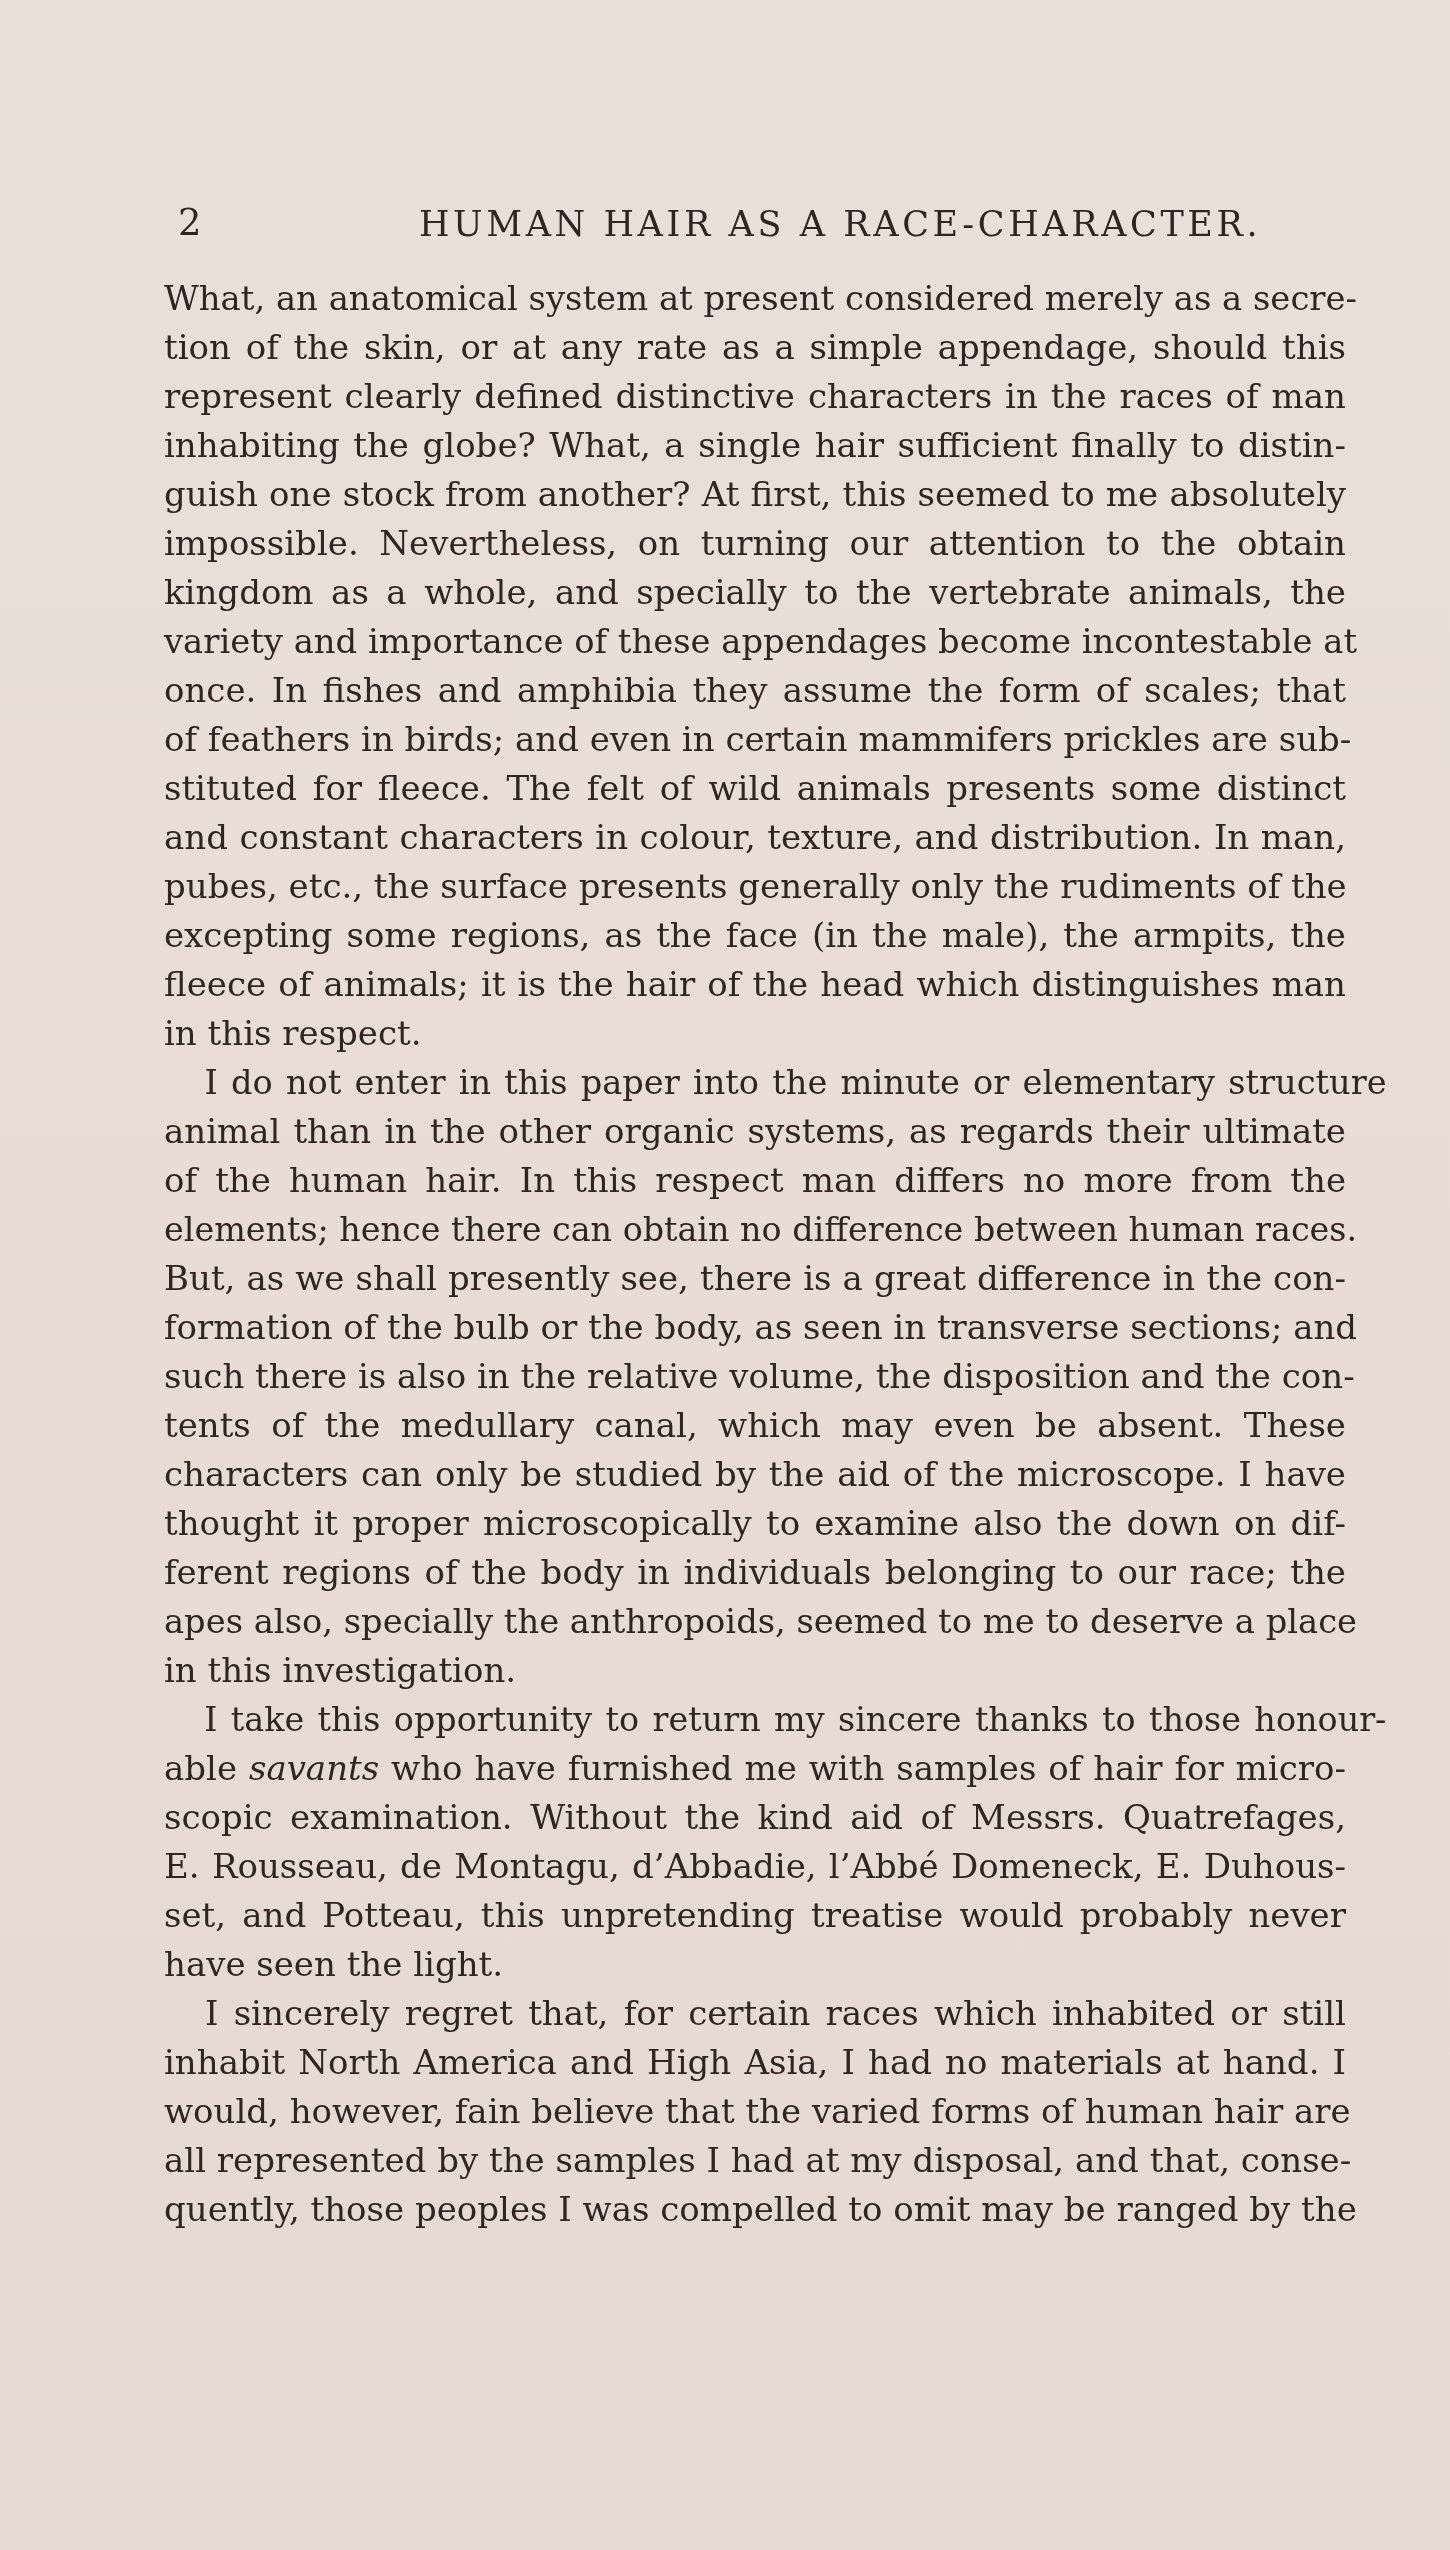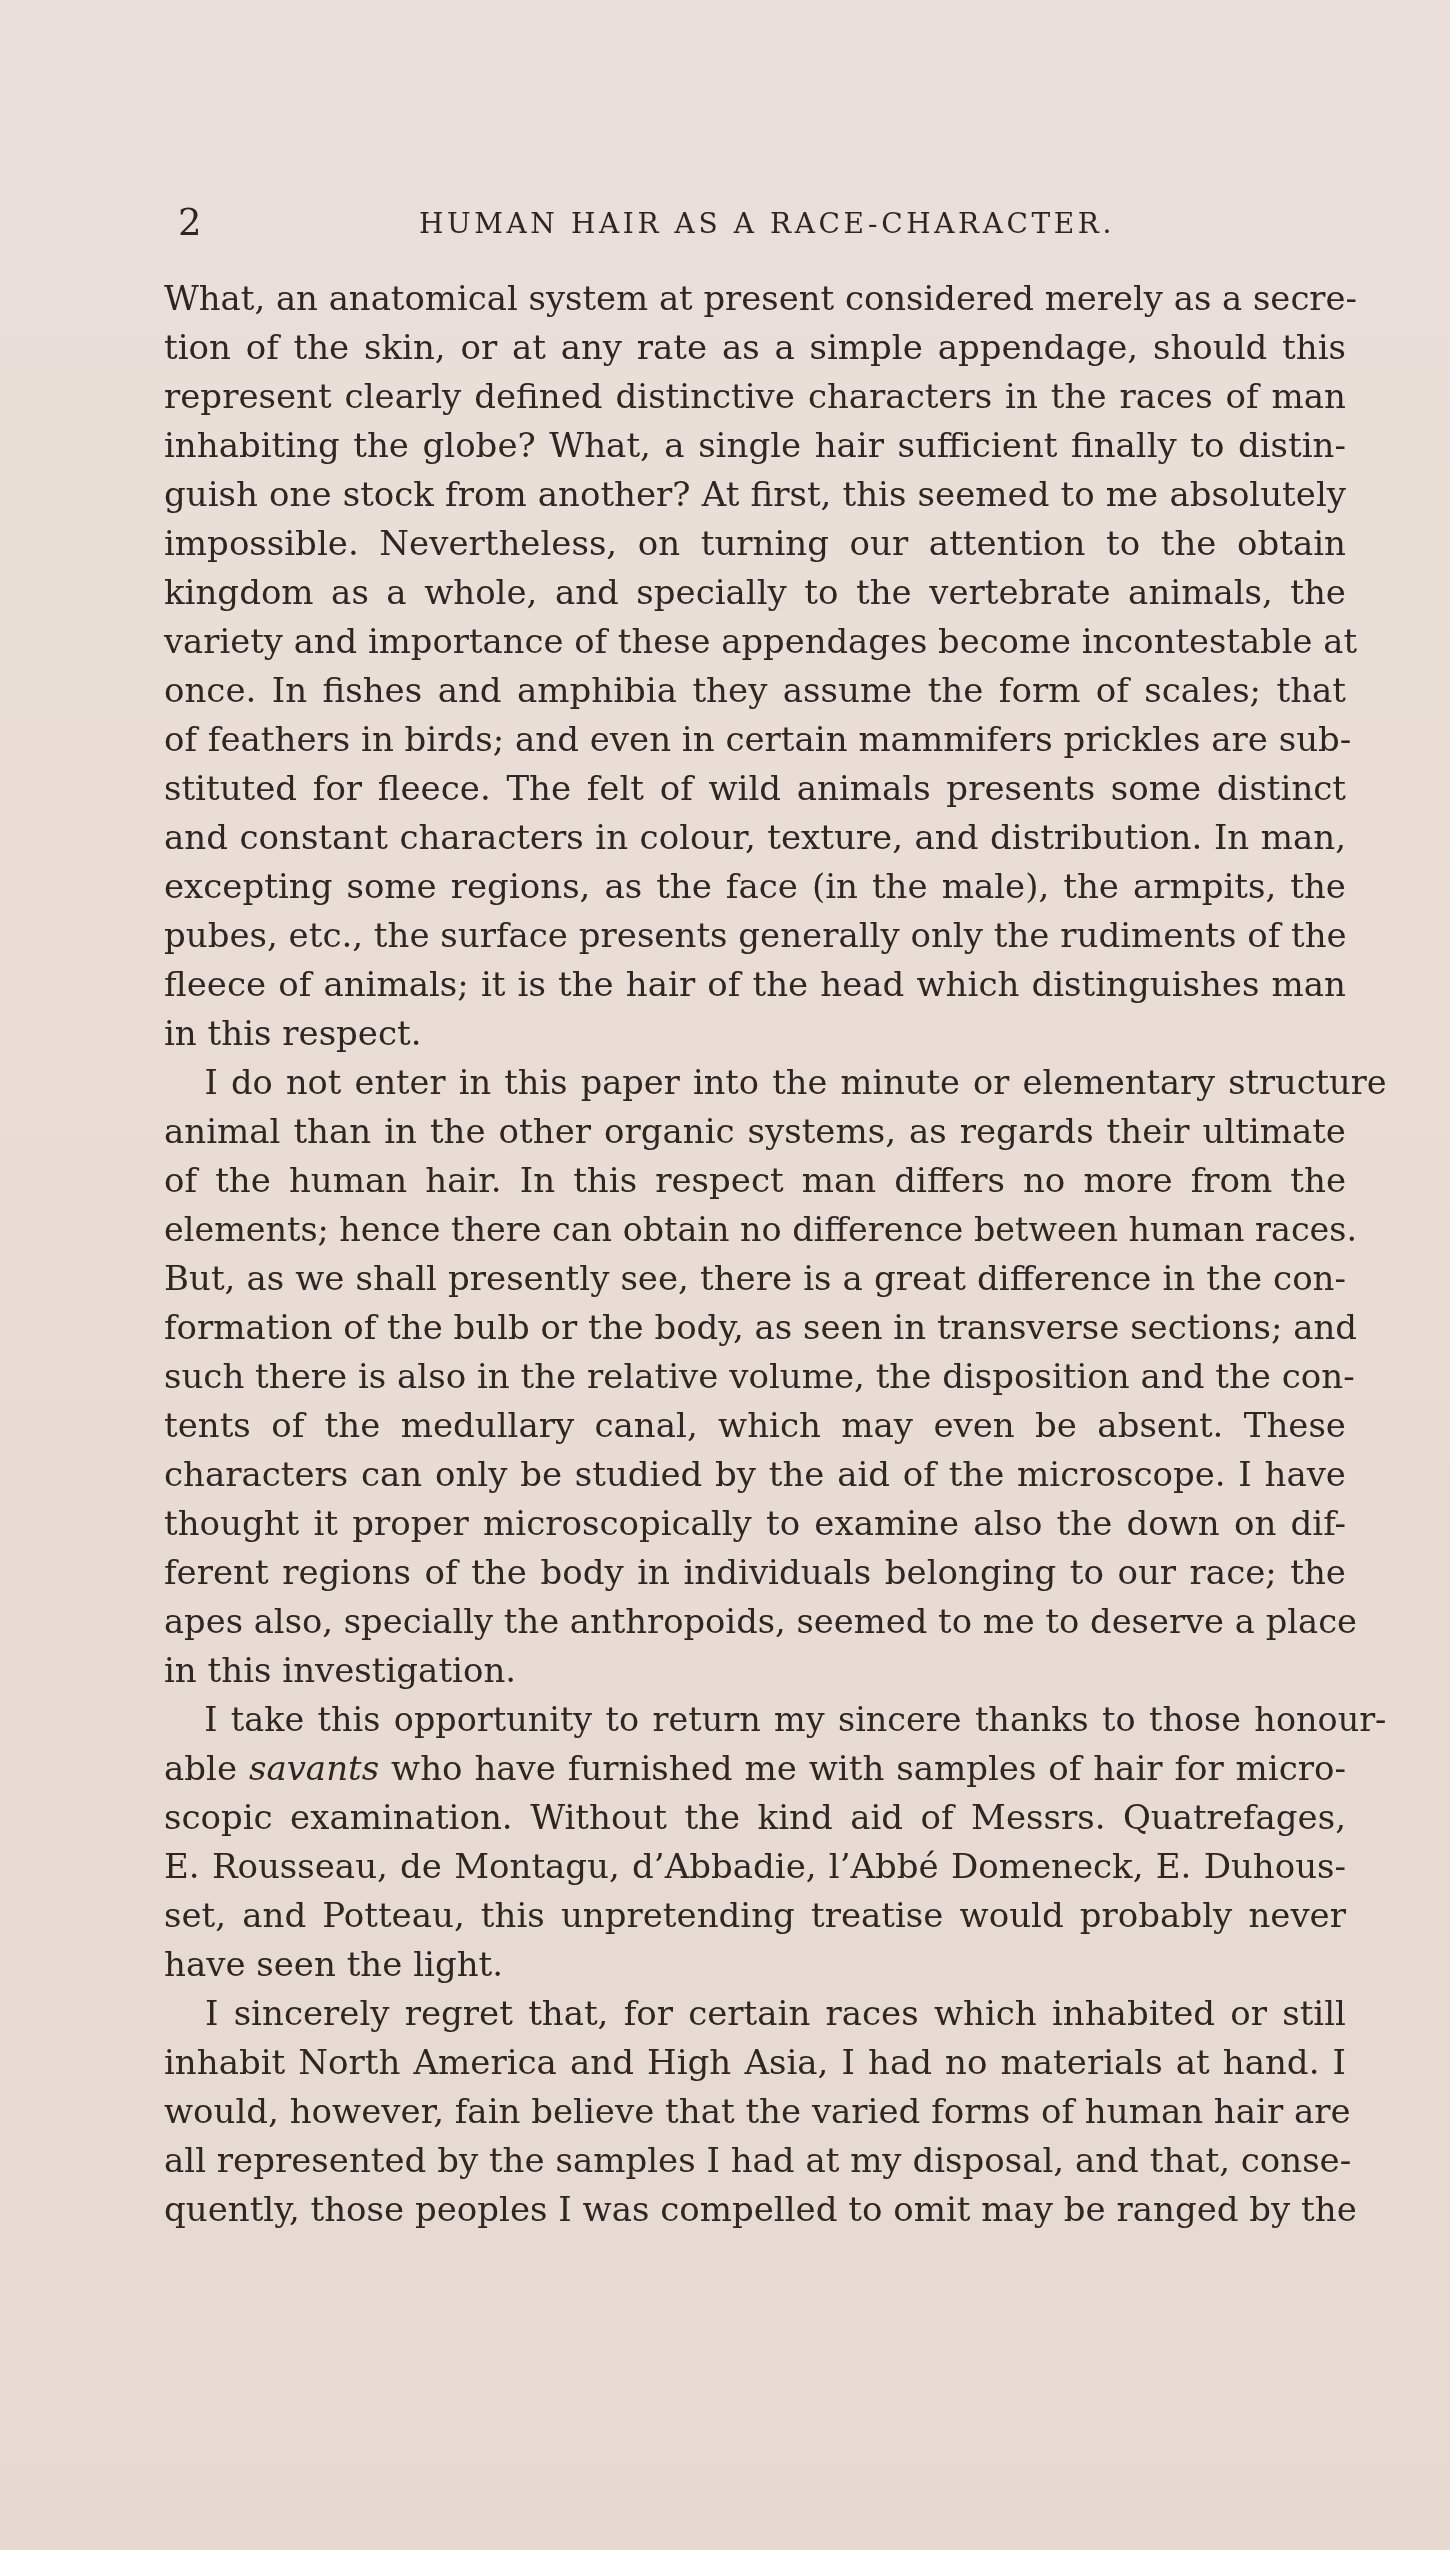--- a/index.html
+++ b/index.html
@@ -17,21 +17,21 @@
   }
   .header {
     position: absolute; top: 202px; left: 178px; width: 1179px; height: 42px;
   }
   .page-number {
     position: absolute; left: 0; top: 0;
     font-size: 37px; line-height: 42px;
   }
   .running-title {
     position: absolute; left: 241px; top: 3.6px;
-    font-size: 28px; letter-spacing: 3.6px; line-height: 36px;
+    font-size: 35px; letter-spacing: 3.6px; line-height: 36px;
   }
   .body-text {
     position: absolute; top: 274px; left: 164px; width: 1182px;
     font-size: 34px;
   }
   .line {
     height: 49px; line-height: 49px;
     white-space: nowrap;
     text-align: justify; text-align-last: justify;
     transform-origin: left center;
@@ -55,22 +55,22 @@
         <div class="line">represent clearly defined distinctive characters in the races of man</div>
         <div class="line">inhabiting the globe?  What, a single hair sufficient finally to distin-</div>
         <div class="line">guish one stock from another?  At first, this seemed to me absolutely</div>
         <div class="line">impossible.  Nevertheless, on turning our attention to the obtain</div>
         <div class="line">kingdom as a whole, and specially to the vertebrate animals, the</div>
         <div class="line" style="transform: scaleX(0.994292); width: 1189px;">variety and importance of these appendages become incontestable at</div>
         <div class="line">once.  In fishes and amphibia they assume the form of scales; that</div>
         <div class="line">of feathers in birds; and even in certain mammifers prickles are sub-</div>
         <div class="line">stituted for fleece.  The felt of wild animals presents some distinct</div>
         <div class="line">and constant characters in colour, texture, and distribution.  In man,</div>
+        <div class="line">pubes, etc., the surface presents generally only the rudiments of the</div>
         <div class="line">excepting some regions, as the face (in the male), the armpits, the</div>
-        <div class="line">pubes, etc., the surface presents generally only the rudiments of the</div>
         <div class="line">fleece of animals; it is the hair of the head which distinguishes man</div>
         <div class="line last">in this respect.</div>
       </div>
       <div>
         <div class="line indent" style="transform: scaleX(0.988383); width: 1196px;">I do not enter in this paper into the minute or elementary structure</div>
         <div class="line">animal than in the other organic systems, as regards their ultimate</div>
         <div class="line">of the human hair.  In this respect man differs no more from the</div>
         <div class="line" style="transform: scaleX(0.98099); width: 1205px;">elements; hence there can obtain no difference between human races.</div>
         <div class="line">But, as we shall presently see, there is a great difference in the con-</div>
         <div class="line" style="transform: scaleX(0.998801); width: 1184px;">formation of the bulb or the body, as seen in transverse sections; and</div>

